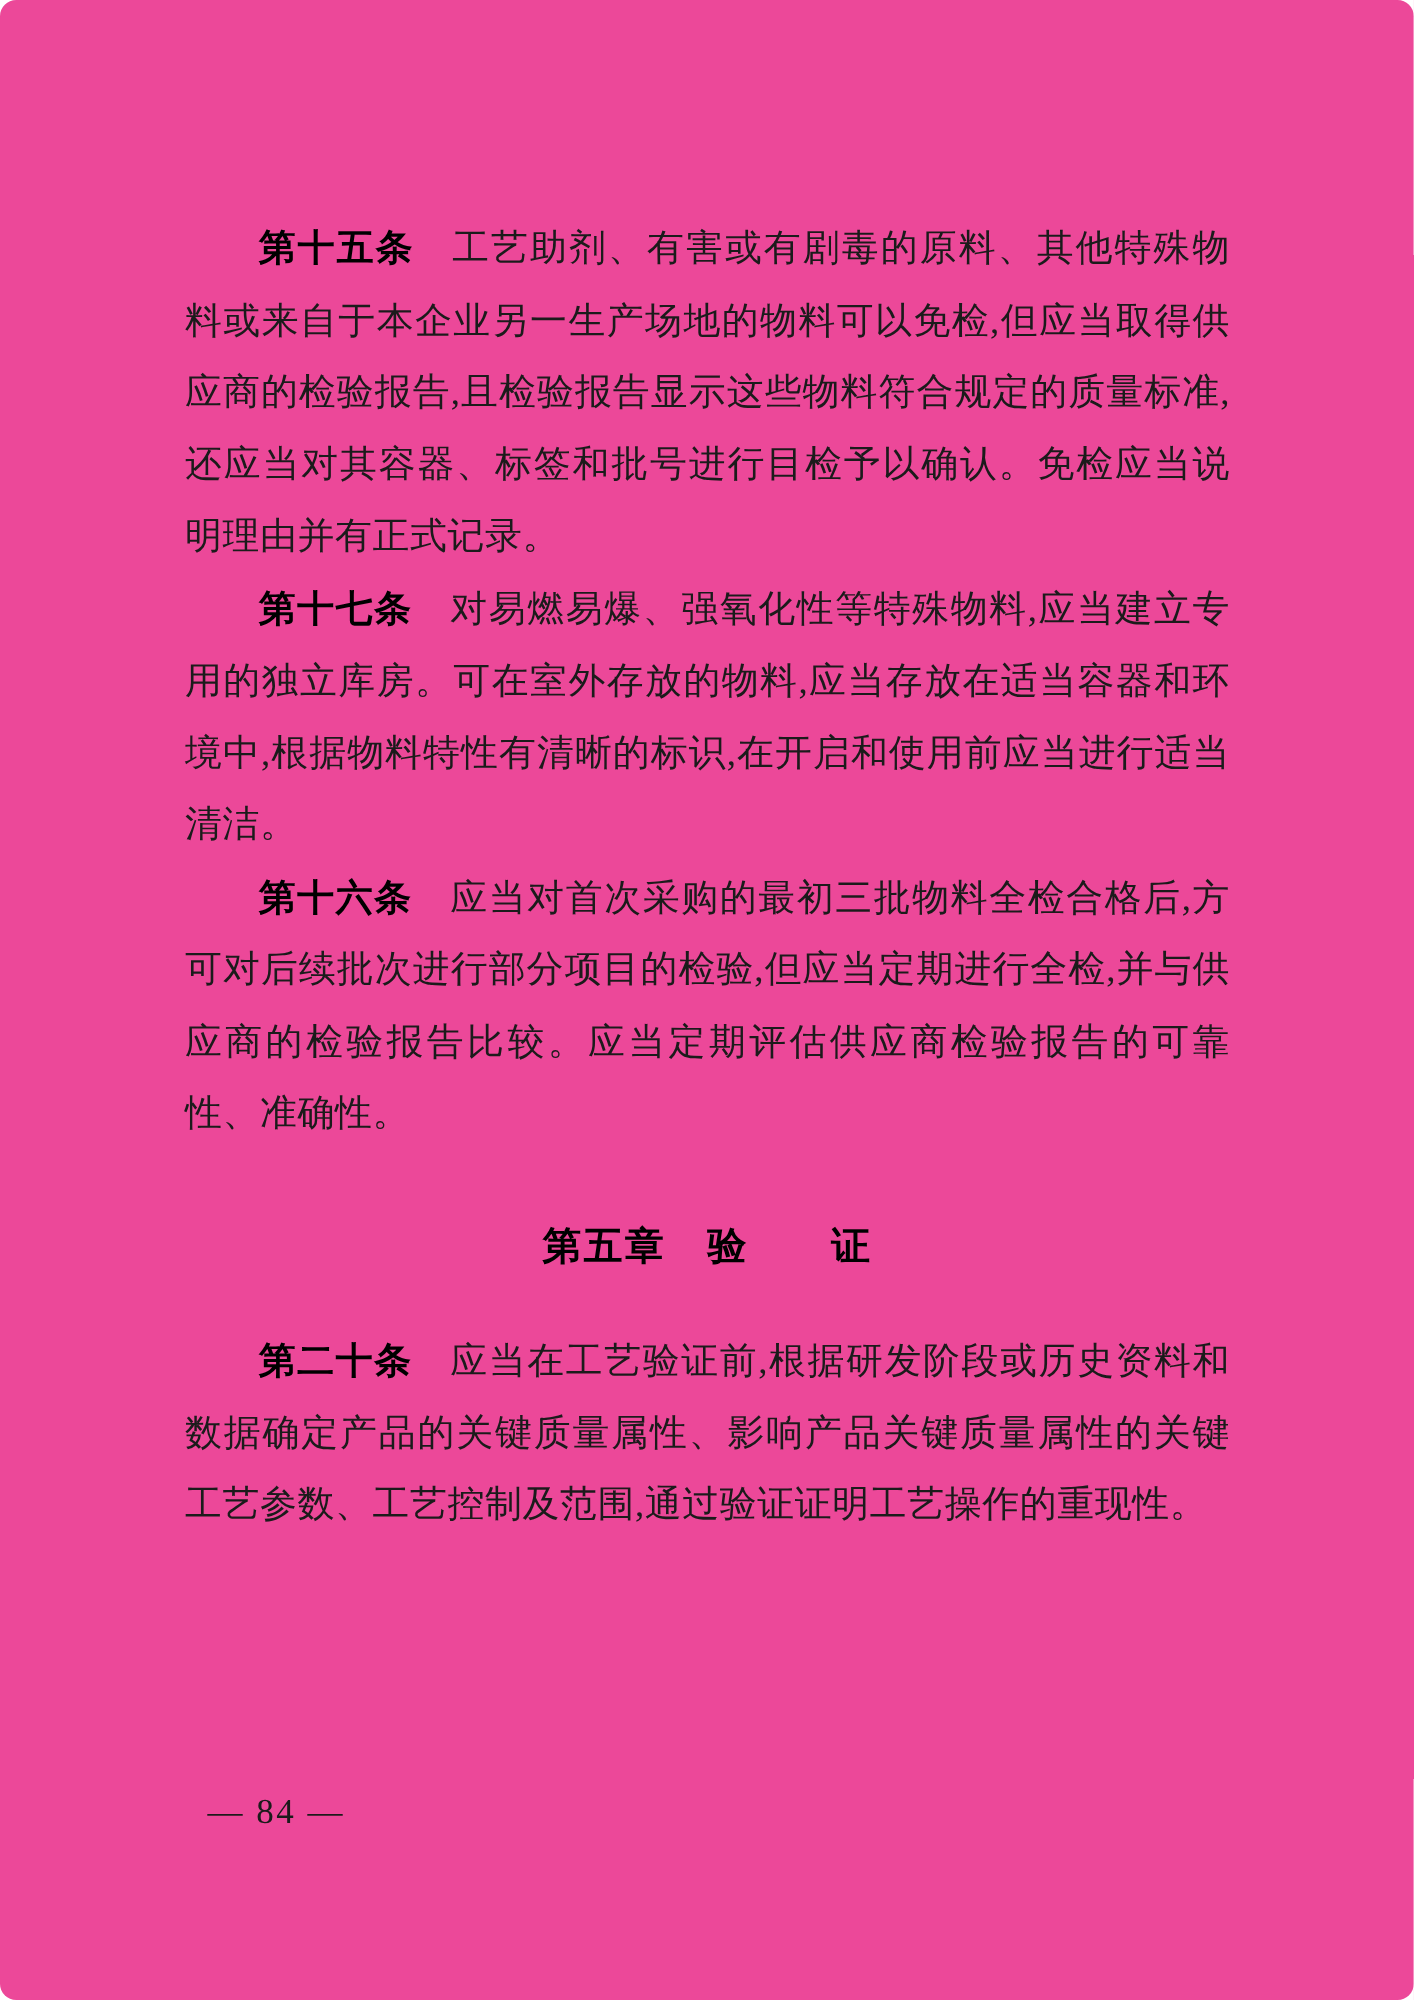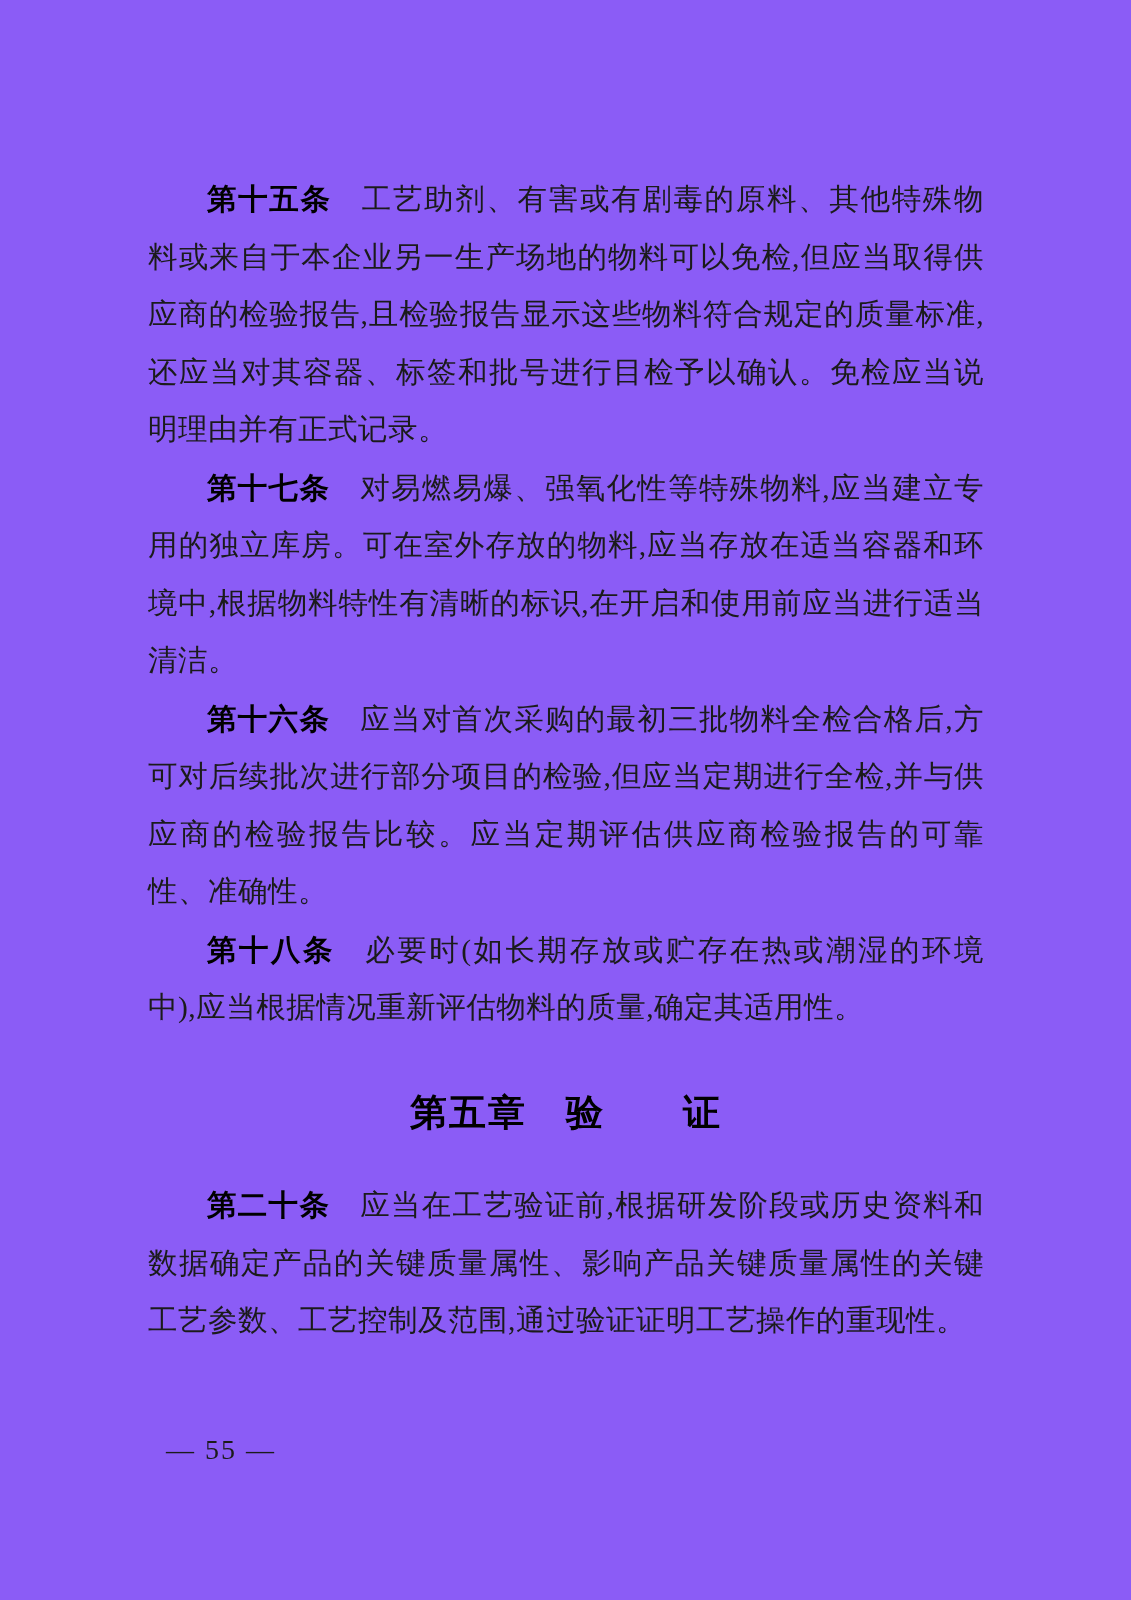--- a/index.html
+++ b/index.html
@@ -4,24 +4,25 @@
 <style>
   html, body {
     margin: 0;
     padding: 0;
     background: #ffffff;
   }
   .page {
     position: relative;
     width: 1131px;
     height: 1600px;
-    background: #8b5cf6;
+    background: #ec4899;
     overflow: hidden;
     color: #1b1b1b;
     font-family: "Liberation Serif", serif;
+    border-radius: 13px;
   }
   .text-block {
     position: absolute;
     left: 148px;
     top: 170px;
     width: 836px;
   }
   p.article {
     margin: 0;
     font-size: 29.5px;
@@ -32,21 +33,21 @@
     color: #1b1b1b;
   }
   .article-label {
     font-weight: 700;
     font-family: "Liberation Sans", sans-serif;
     margin-right: 30px;
     color: #000000;
   }
   h2.chapter-heading {
     margin: 47px 0 35px 0;
-    font-size: 37px;
+    font-size: 31px;
     line-height: 57.5px;
     font-weight: 700;
     text-align: center;
     letter-spacing: 2px;
     font-family: Liberation Serif, serif;
     color: #000000;
   }
   .page-number {
     position: absolute;
     left: 166px;
@@ -63,23 +64,22 @@
 
 <div class="page">
   <main class="text-block">
 
     <p class="article"><span class="article-label">第十五条</span><span>工艺助剂、有害或有剧毒的原料、其他特殊物料或来自于本企业另一生产场地的物料可以免检,但应当取得供应商的检验报告,且检验报告显示这些物料符合规定的质量标准,还应当对其容器、标签和批号进行目检予以确认。免检应当说明理由并有正式记录。</span></p>
 
     <p class="article"><span class="article-label">第十七条</span><span>对易燃易爆、强氧化性等特殊物料,应当建立专用的独立库房。可在室外存放的物料,应当存放在适当容器和环境中,根据物料特性有清晰的标识,在开启和使用前应当进行适当清洁。</span></p>
 
     <p class="article"><span class="article-label">第十六条</span><span>应当对首次采购的最初三批物料全检合格后,方可对后续批次进行部分项目的检验,但应当定期进行全检,并与供应商的检验报告比较。应当定期评估供应商检验报告的可靠性、准确性。</span></p>
 
-    <p class="article"><span class="article-label">第十八条</span><span>必要时(如长期存放或贮存在热或潮湿的环境中),应当根据情况重新评估物料的质量,确定其适用性。</span></p>
 
     <h2 class="chapter-heading">第五章　验　　证</h2>
 
     <p class="article"><span class="article-label">第二十条</span><span>应当在工艺验证前,根据研发阶段或历史资料和数据确定产品的关键质量属性、影响产品关键质量属性的关键工艺参数、工艺控制及范围,通过验证证明工艺操作的重现性。</span></p>
 
 
   </main>
 
-  <div class="page-number">— 55 —</div>
+  <div class="page-number">— 84 —</div>
 </div>
 
 </body></html>

